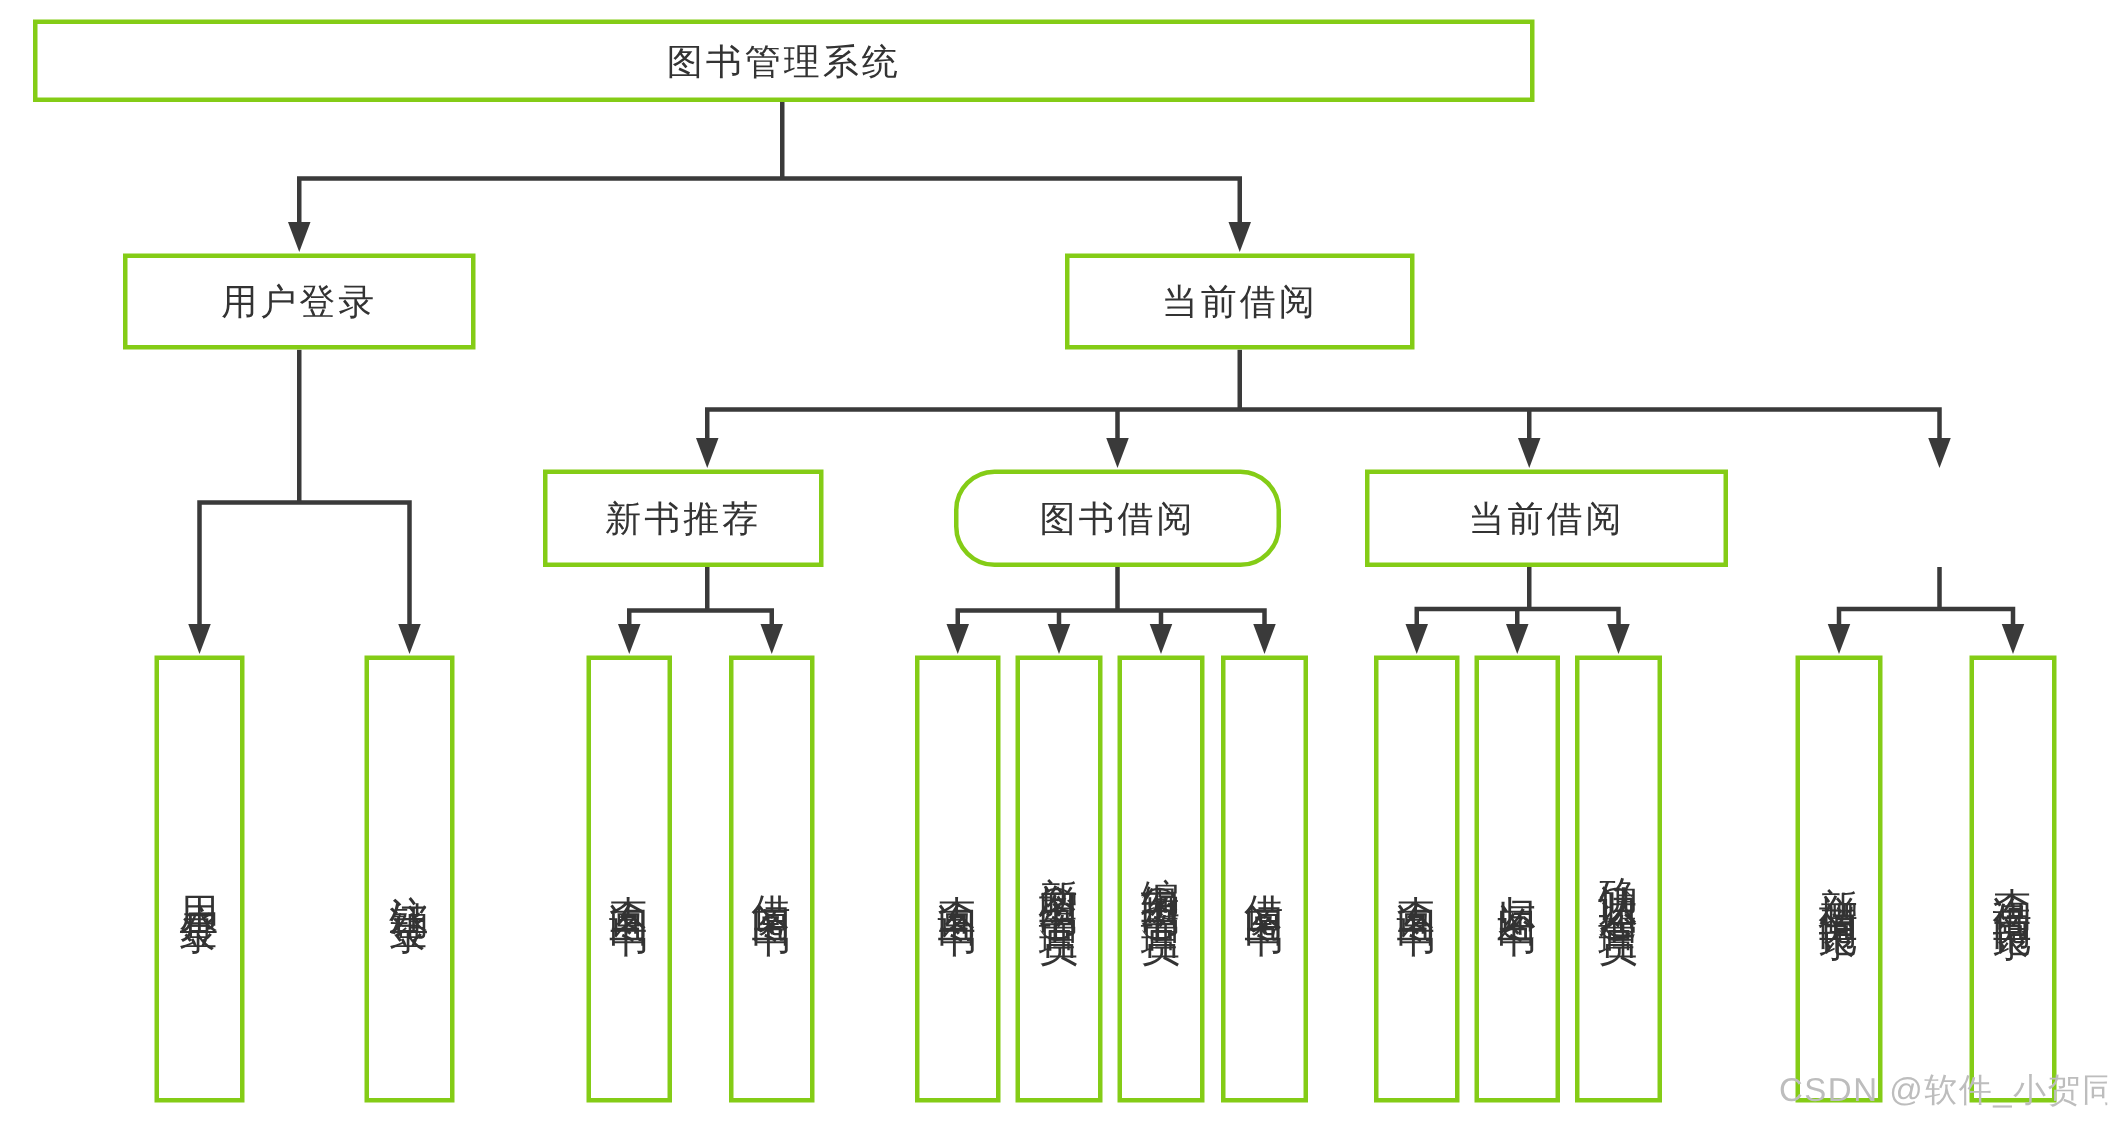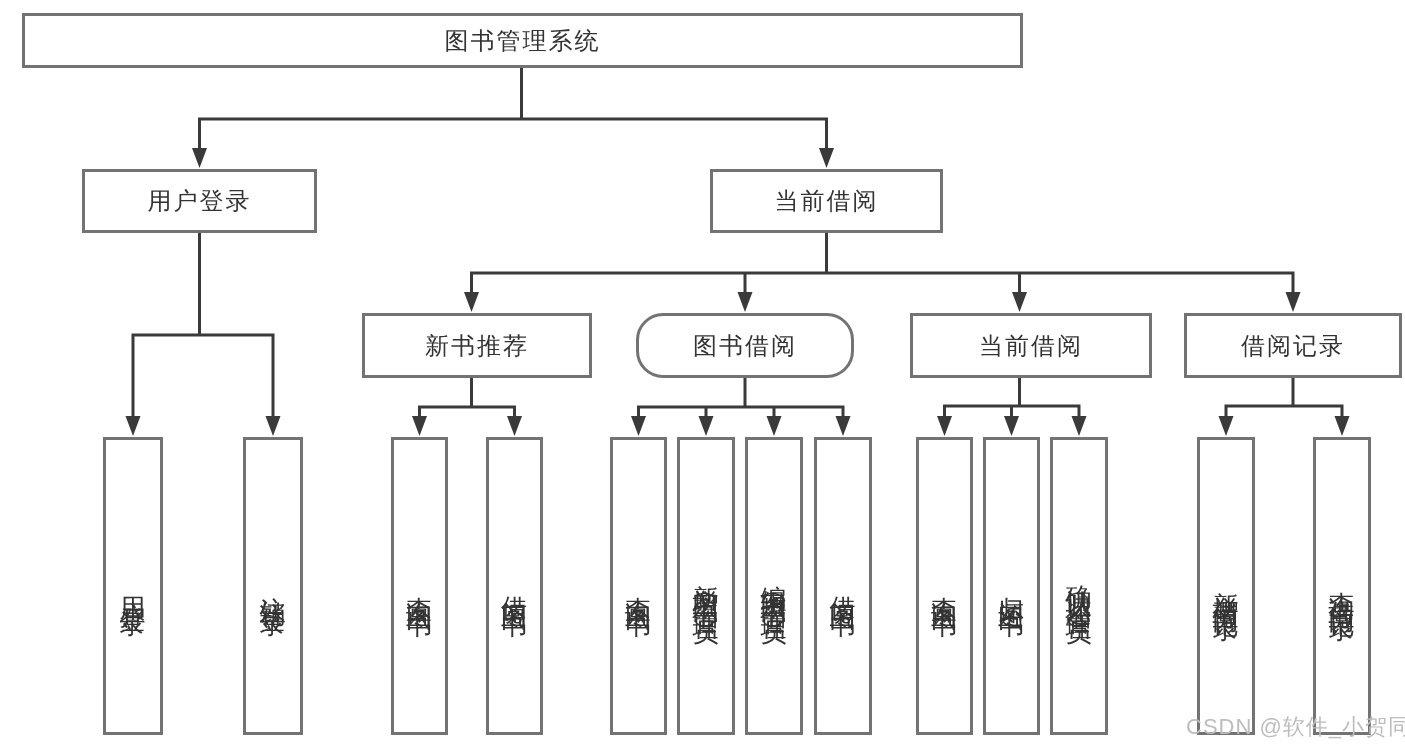--- a/index.html
+++ b/index.html
@@ -13,21 +13,21 @@
   }
   #connectors {
     position: absolute;
     left: 0; top: 0;
     width: 1405px; height: 747px;
     pointer-events: none;
   }
   .node {
     position: absolute;
     box-sizing: border-box;
-    border: 3px solid #737373;
+    border: 3px solid #84cc16;
     background: #ffffff;
     display: flex;
     align-items: center;
     justify-content: center;
     color: #333333;
   }
   .hbox span {
     font-size: 24px;
     letter-spacing: 2px;
     white-space: nowrap;
@@ -99,31 +99,28 @@
     <span>图书管理系统</span>
   </div>
 
   <div class="node hbox" style="left:82px; top:169px; width:235px; height:64px;">
     <span>用户登录</span>
   </div>
   <div class="node hbox" style="left:710px; top:169px; width:233px; height:64px;">
     <span>当前借阅</span>
   </div>
 
-  <div class="node hbox" style="left:362px; top:313px; width:230px; height:65px;">
+  <div class="node hbox" style="left:362px; top:313px; width:187px; height:65px;">
     <span>新书推荐</span>
   </div>
   <div class="node hbox" style="left:636px; top:313px; width:218px; height:65px;border-radius:27px;">
     <span>图书借阅</span>
   </div>
   <div class="node hbox" style="left:910px; top:313px; width:242px; height:65px;">
     <span>当前借阅</span>
-  </div>
-  <div class="node hbox" style="left:1184px; top:313px; width:218px; height:65px;">
-    <span>借阅记录</span>
   </div>
 
   <div class="node vbox" style="left:103px; top:437px; width:60px; height:298px;">
     <span>用户登录</span>
   </div>
   <div class="node vbox" style="left:243px; top:437px; width:60px; height:298px;">
     <span>注销登录</span>
   </div>
 
   <div class="node vbox" style="left:391px; top:437px; width:57px; height:298px;">

